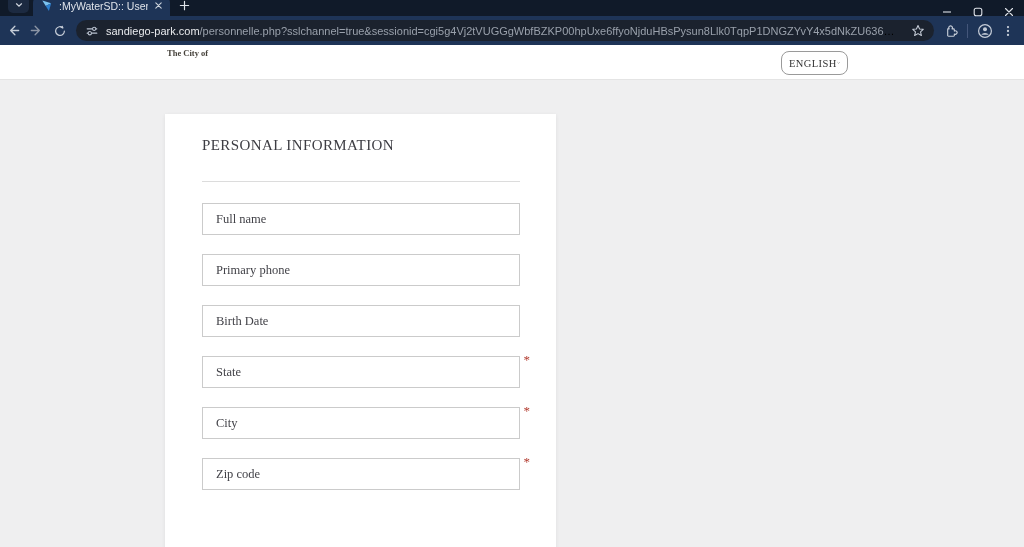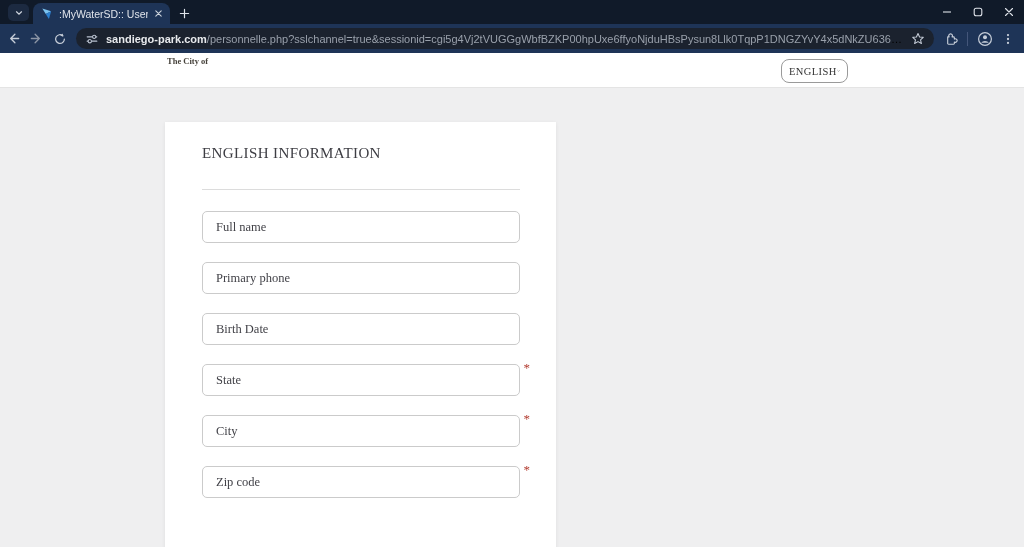--- a/index.html
+++ b/index.html
@@ -5,38 +5,38 @@
   * { box-sizing: border-box; }
   html, body { margin: 0; padding: 0; }
   body {
     width: 1024px; height: 547px; overflow: hidden;
     font-family: "Liberation Sans", sans-serif;
     background: #efeff0;
   }
   .browser { width: 1024px; height: 547px; display: flex; flex-direction: column; }
 
   
-  .tabstrip { height: 24px; background: #101a29; display: flex; align-items: flex-end; position: relative; flex: none; }
+  .tabstrip { height: 16px; background: #101a29; display: flex; align-items: flex-end; position: relative; flex: none; }
   .tab-search-btn { width: 21px; height: 17px; margin: 0 2px 3px 8px; background: #1c2a41; border-radius: 5px;
     display: flex; align-items: center; justify-content: center; }
   .tab { width: 137px; height: 21px; background: #1e3457; border-radius: 8px 8px 0 0;
     display: flex; align-items: center; gap: 6px; padding: 0 7px; margin-left: 2px; }
   .tab-title { flex: 1; color: #dfe3ea; font-size: 10.5px; white-space: nowrap; overflow: hidden; }
   .tab-close { display: flex; align-items: center; }
   .newtab-btn { margin: 0 0 5px 9px; display: flex; align-items: center; }
   .win-controls { position: absolute; right: 0; top: 0; height: 24px; display: flex; }
   .win-btn { width: 31px; height: 24px; display: flex; align-items: center; justify-content: center; }
 
   
   .toolbar { height: 29px; background: #1e3457; display: flex; align-items: center; padding: 0 5px 0 2px; flex: none; }
   .nav-btn { width: 23px; height: 23px; display: flex; align-items: center; justify-content: center; border-radius: 50%; flex: none; }
   .urlbar { flex: 1; height: 21px; background: #1b222e; border-radius: 11px; margin: 0 5px;
     display: flex; align-items: center; gap: 7px; padding: 0 9px; min-width: 0; }
   .url-text { flex: 1; font-size: 11px; white-space: nowrap; overflow: hidden; text-overflow: ellipsis; min-width: 0; }
-  .url-domain { color: #e8eaed; font-weight: bold; }
+  .url-domain { color: #e8eaed; font-weight: normal; }
   .url-path { color: #99a0ab; }
   .toolbar-right { display: flex; align-items: center; flex: none; }
   .tb-sep { width: 1px; height: 14px; background: #44567a; margin: 0 5px; }
 
   
   .page { flex: 1; background: #efeff0; position: relative; overflow: hidden; }
   .site-header { height: 35px; background: #ffffff; border-bottom: 1px solid #e4e4e4; position: relative; }
   .logo { position: absolute; left: 165px; top: 3px; cursor: default; }
   .logo-tagline { font-family: "Liberation Serif", serif; font-size: 8.5px; color: #45413a; margin-left: 2px; font-weight: bold; }
   .logo-row { display: flex; align-items: flex-start; margin-top: -1px; }
@@ -47,21 +47,21 @@
     padding: 0 7px; cursor: pointer; }
   .lang-label { font-family: "Liberation Serif", serif; font-size: 10.5px; color: #333; letter-spacing: 0.4px; }
 
   .card { position: absolute; left: 165px; top: 69px; width: 391px; height: 520px; background: #ffffff;
     box-shadow: 0 1px 4px rgba(0,0,0,0.07); padding: 23px 36px 0 37px; }
   .form-title { font-family: "Liberation Serif", serif; font-size: 15px; color: #3d3d43; letter-spacing: 0.4px;
     margin: 0; font-weight: normal; }
   .divider { height: 1px; background: #dcdcdc; margin-top: 27px; }
   .field-row { position: relative; margin-top: 19px; }
   .field-row.first { margin-top: 21px; }
-  .text-input { width: 318px; height: 32px; border: 1px solid #cbcbcb; border-radius: 5px; background: #fff;
+  .text-input { width: 318px; height: 32px; border: 1px solid #cbcbcb; border-radius: 0; background: #fff;
     padding: 0 13px; font-family: "Liberation Serif", serif; font-size: 12.5px; color: #333; outline: none; display: block; }
   .text-input::placeholder { color: #424248; opacity: 1; }
   .required-star { position: absolute; right: -10px; top: -3px; color: #b23a2e; font-size: 13px;
     font-family: "Liberation Serif", serif; line-height: 13px; }
 
   svg { display: block; }
 </style>
 </head>
 <body>
 
@@ -169,21 +169,21 @@
       </div>
       <div class="lang-select">
         <span class="lang-label">ENGLISH</span>
         <svg width="10" height="10" viewBox="0 0 12 12">
           <path d="M2.5 4 L6 7.5 L9.5 4" stroke="#444" stroke-width="1.4" fill="none" stroke-linecap="round"></path>
         </svg>
       </div>
     </div>
 
     <div class="card">
-      <h1 class="form-title">ENGLISH INFORMATION</h1>
+      <h1 class="form-title">PERSONAL INFORMATION</h1>
       <div class="divider"></div>
 
       <div class="field-row first">
         <input class="text-input" type="text" placeholder="Full name" style="">
       </div>
       <div class="field-row">
         <input class="text-input" type="text" placeholder="Primary phone" style="">
       </div>
       <div class="field-row">
         <input class="text-input" type="text" placeholder="Birth Date" style="">

